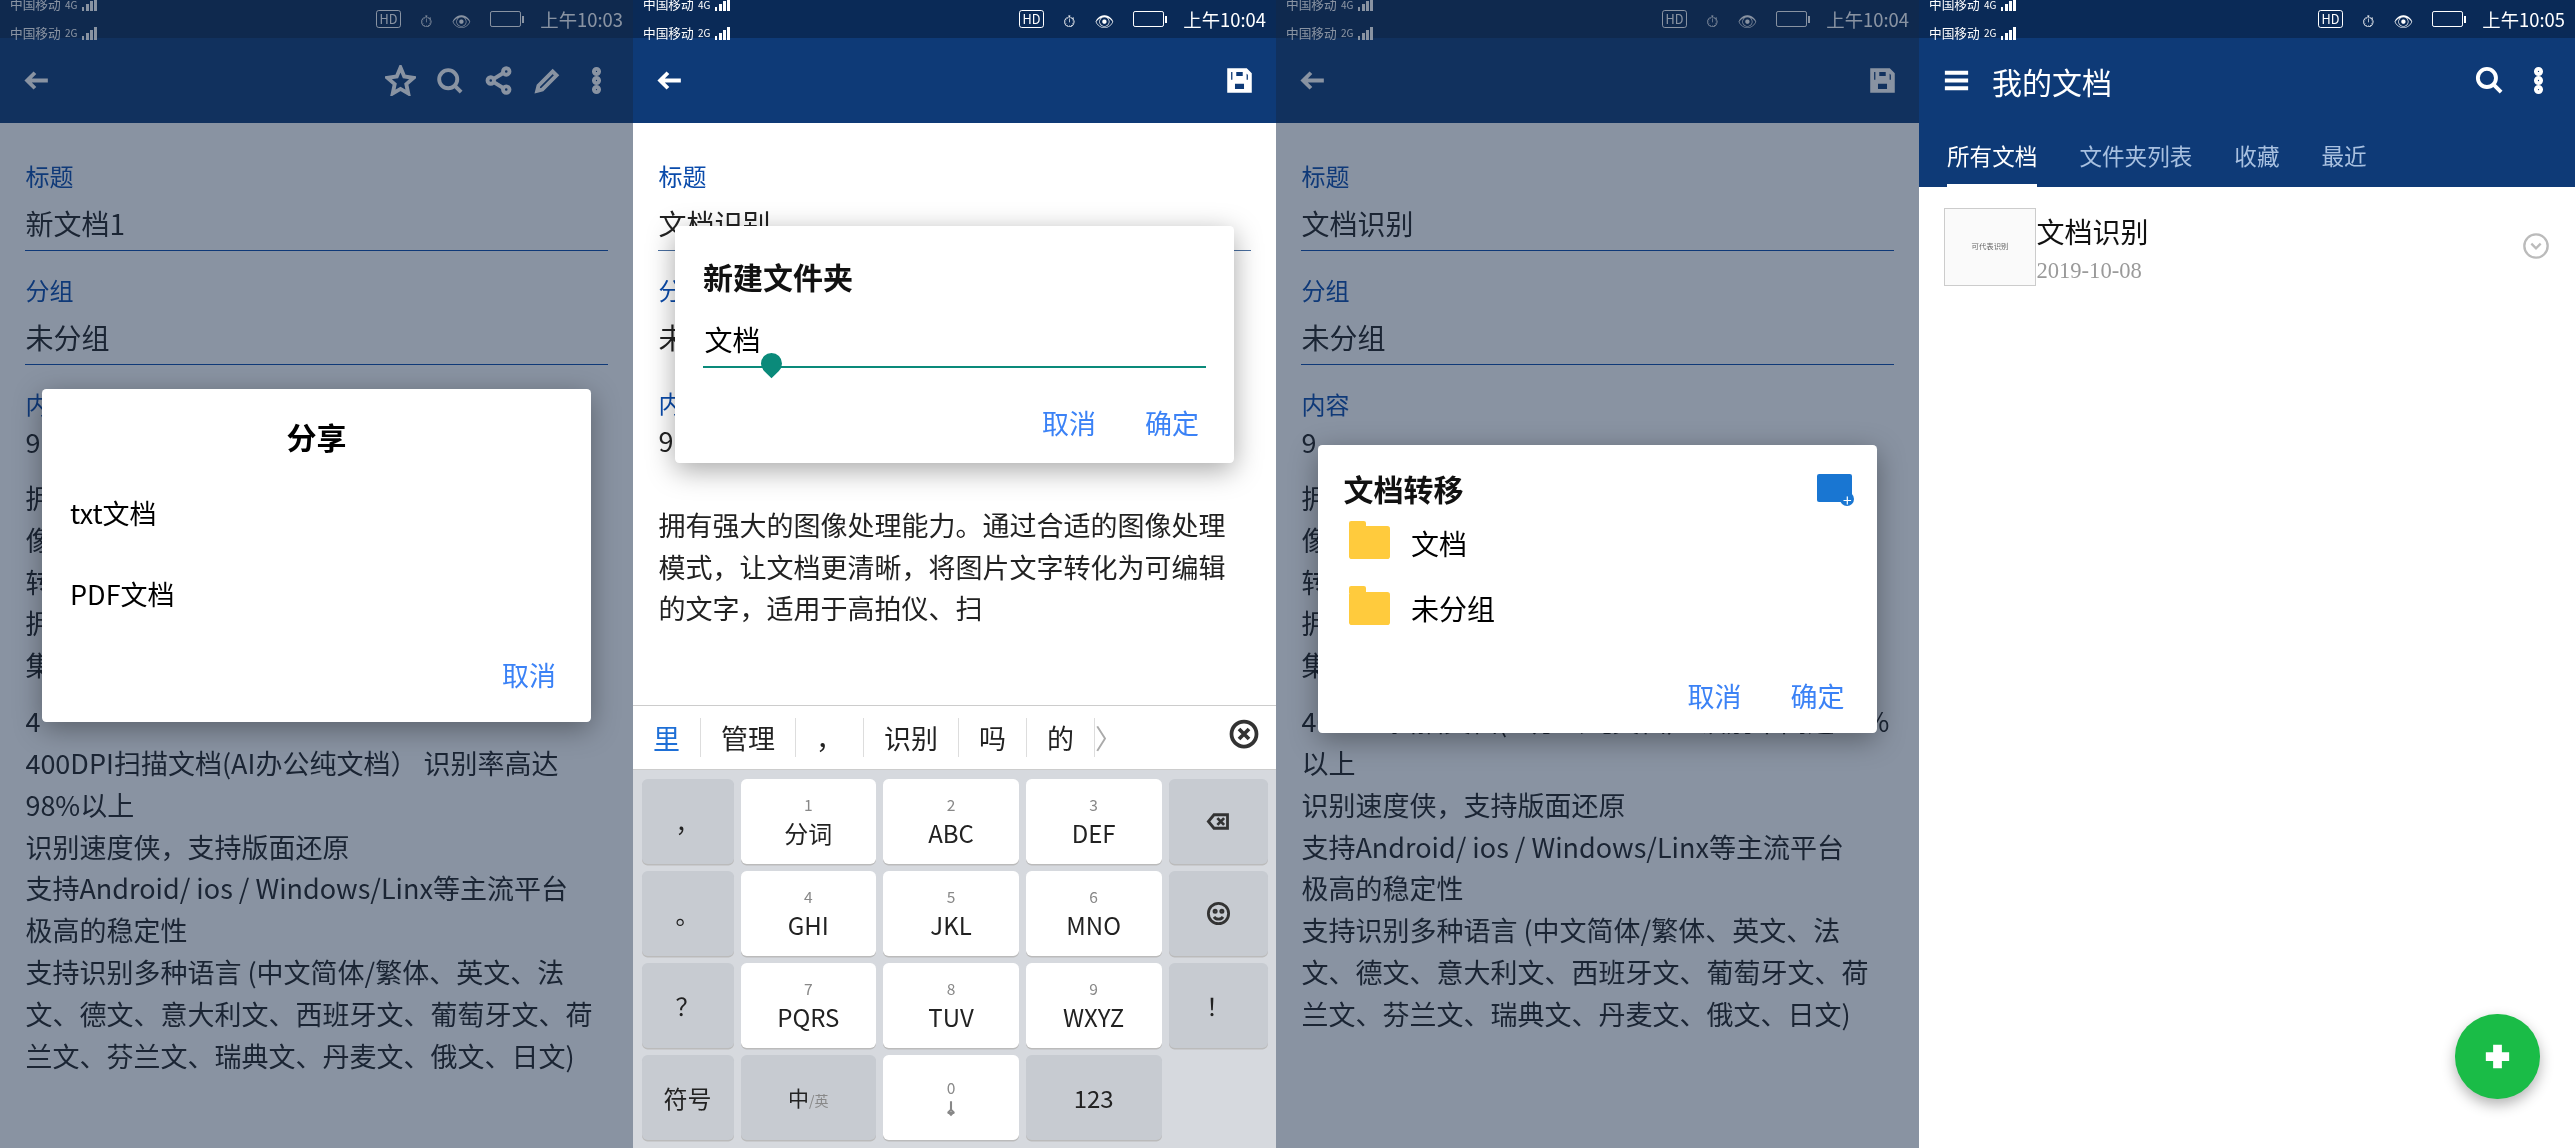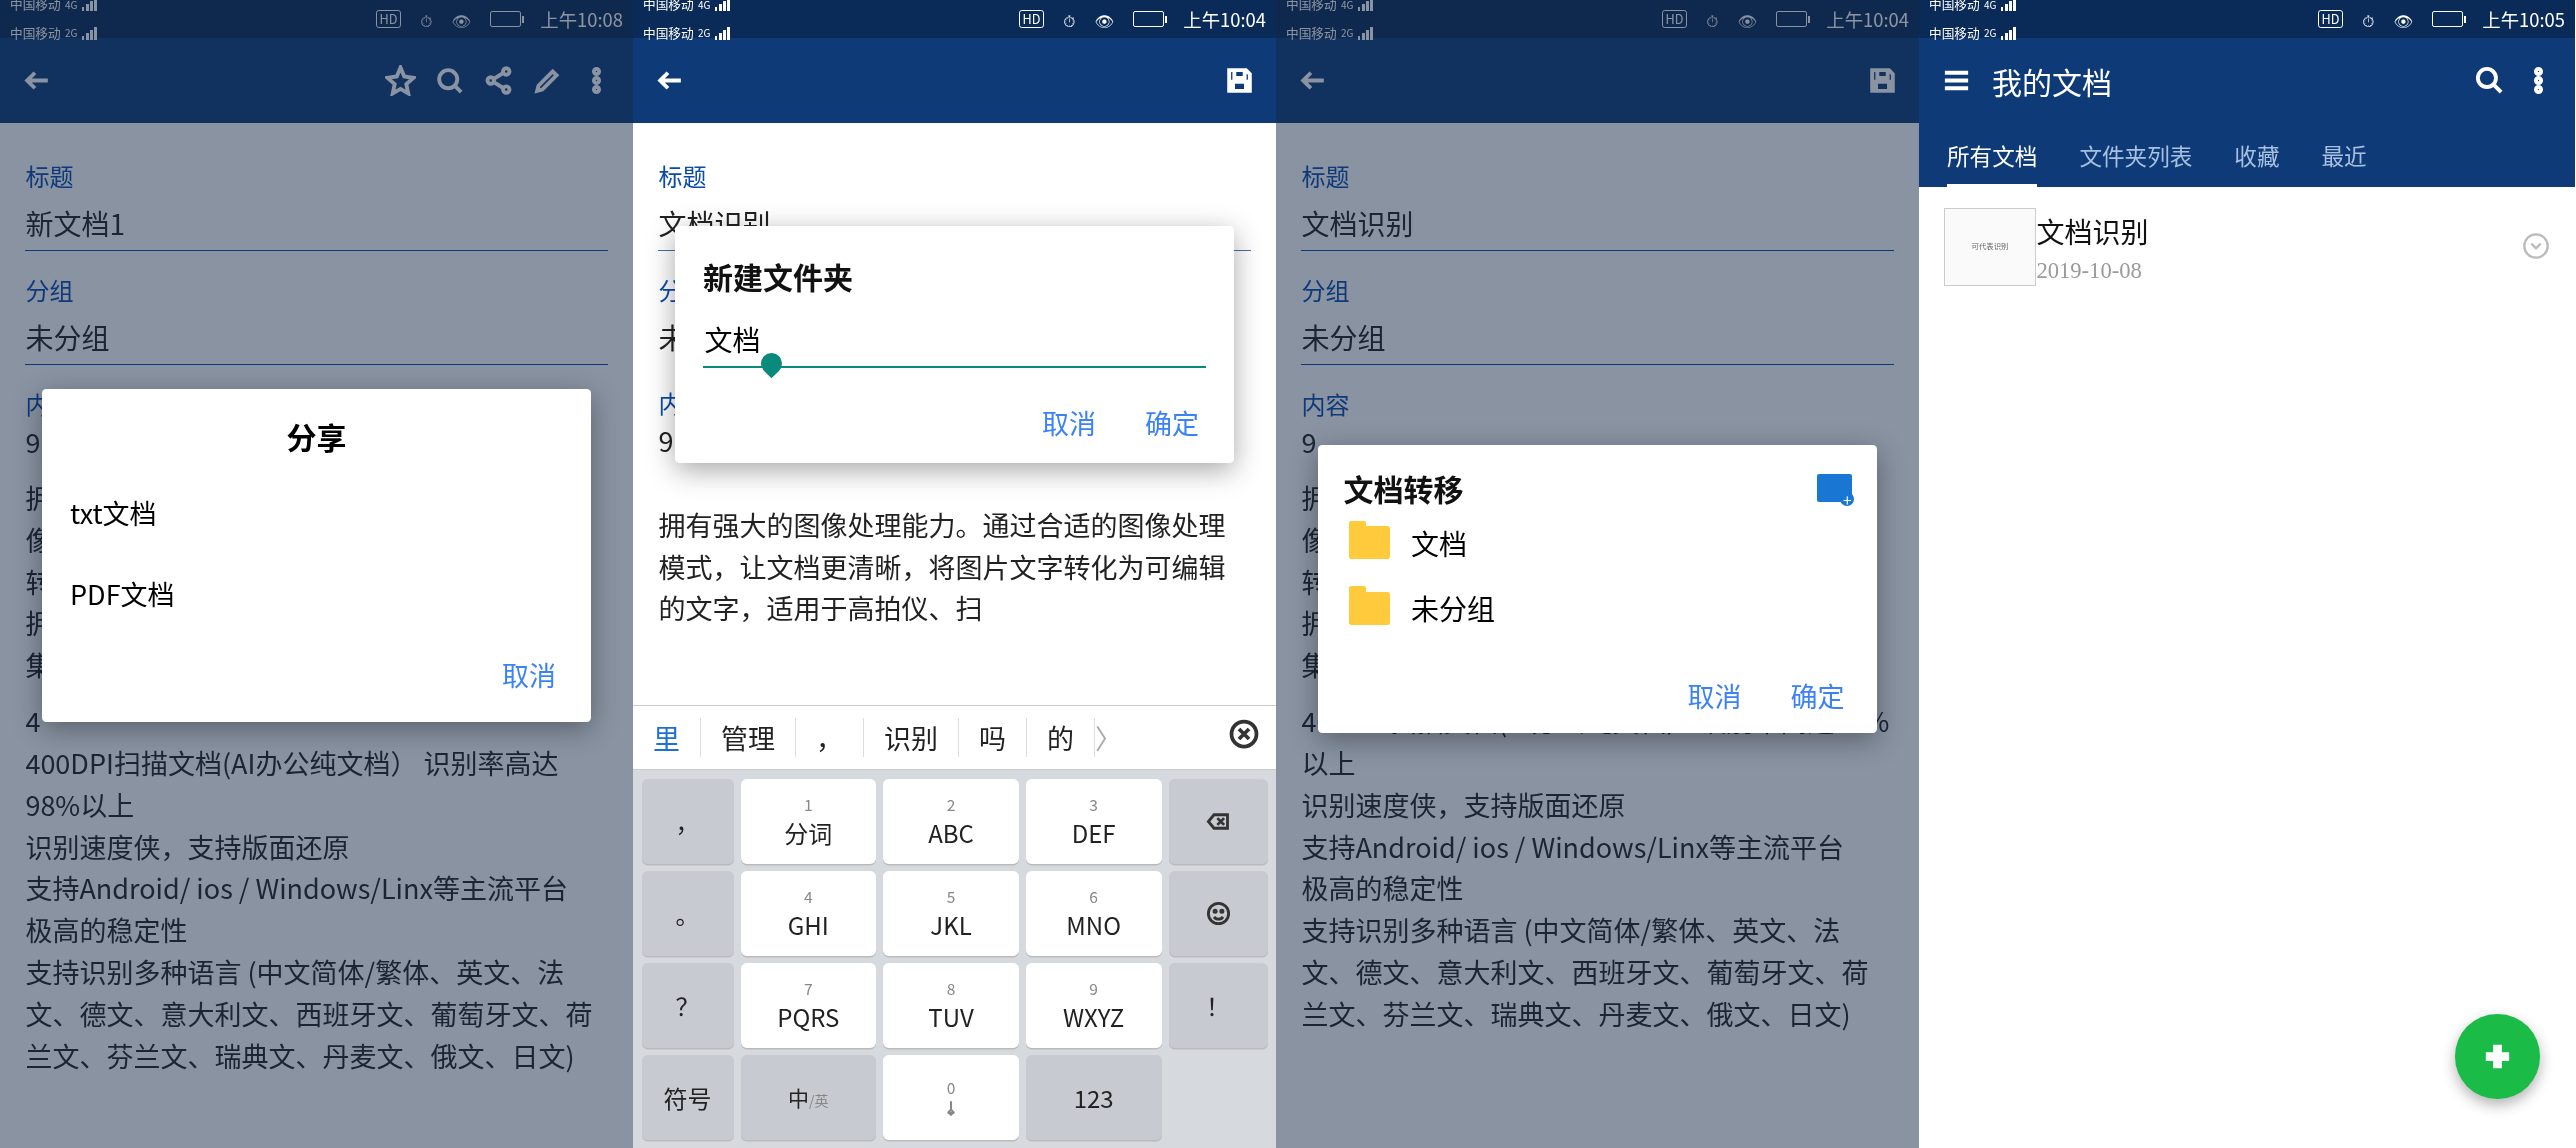--- a/index.html
+++ b/index.html
@@ -159,21 +159,21 @@
             <i></i>
             <i></i>
           </span>
         </div>
     </div>
     <div class="right">
       <span class="icon-box">HD</span>
       <span class="icon-alarm"></span>
       <span class="icon-eye"></span>
       <span class="batt"><span class="fill"></span></span>
-      <span>上午10:08</span>
+      <span>上午10:03</span>
     </div>
   </div>
 
   <div class="appbar">
     <div class="icon">
         <svg viewBox="0 0 24 24">
           <path d="M20 12H4M10 6l-6 6 6 6"></path>
         </svg>
       </div>
     <div class="spacer"></div>

